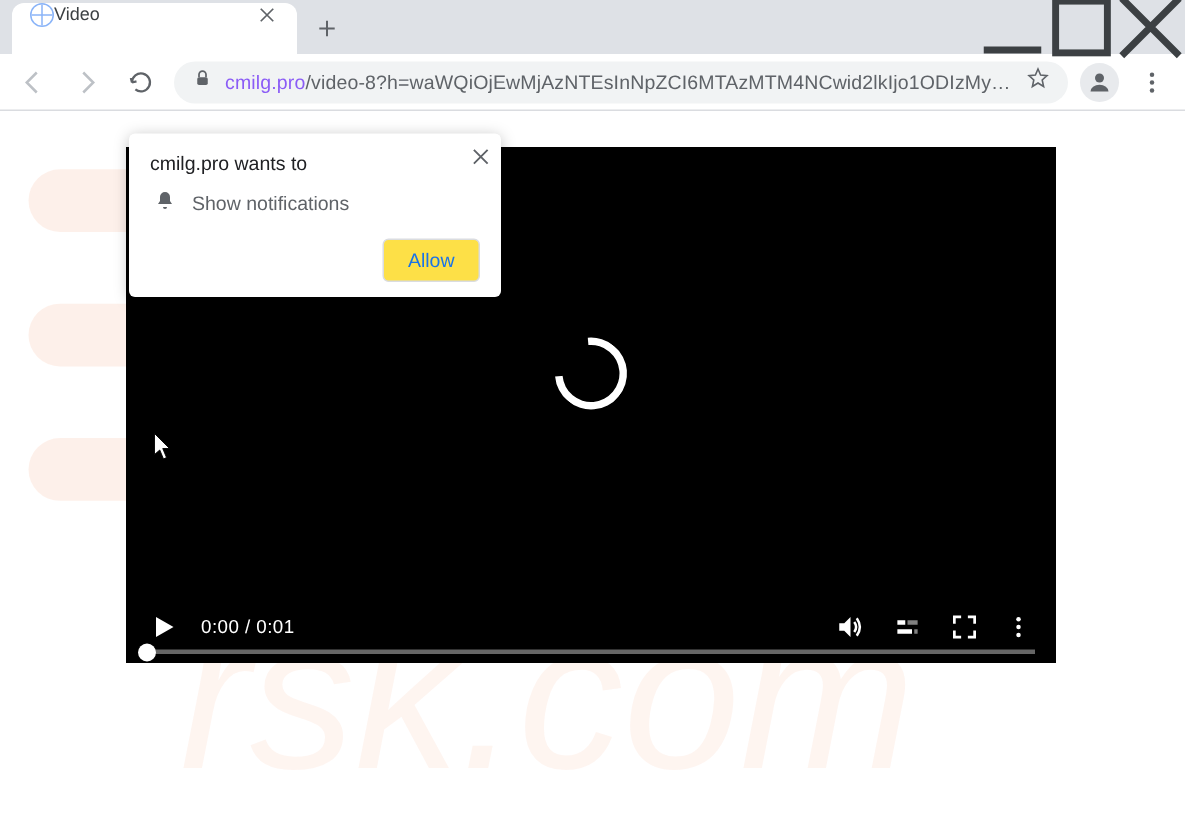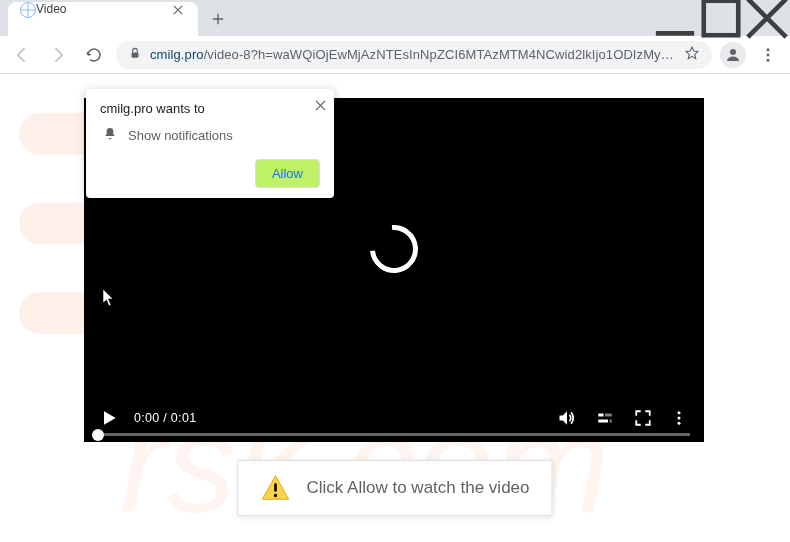--- a/index.html
+++ b/index.html
@@ -22,21 +22,21 @@
   .chrome-top .winbox { display: flex; }
   .chrome-top .win-btn { width: 46px; height: 36px; display: flex; align-items: center; justify-content: center; color: #3c4043; }
 
   
   .toolbar { height: 38px; display: flex; align-items: center; gap: 8px; padding: 0 8px; background: #fff; border-bottom: 1px solid #dadce0; }
   .tool-btn { width: 28px; height: 28px; display: flex; align-items: center; justify-content: center; color: #5f6368; border-radius: 50%; }
   .tool-btn.disabled { color: #bdc1c6; }
   .omnibox { flex: 1; height: 28px; background: #f1f3f4; border-radius: 14px; display: flex; align-items: center; padding: 0 12px; gap: 8px; overflow: hidden; }
   .omnibox .lock { color: #5f6368; flex-shrink: 0; }
   .omnibox .url { font-size: 13px; color: #5f6368; white-space: nowrap; overflow: hidden; text-overflow: ellipsis; flex: 1; letter-spacing: .1px; }
-  .omnibox .url .domain { color: #0c4a6e; }
+  .omnibox .url .domain { color: #8b5cf6; }
   .omnibox .star { color: #5f6368; flex-shrink: 0; }
   .avatar { width: 26px; height: 26px; border-radius: 50%; background: #e8eaed; display: flex; align-items: center; justify-content: center; color: #5f6368; }
 
   
   .viewport { position: relative; width: 100%; height: calc(542px - 36px - 38px); background: #fff; overflow: hidden; }
 
   
   .watermark { position: absolute; inset: 0; pointer-events: none; opacity: .12; }
   .watermark svg { width: 100%; height: 100%; }
 
@@ -51,21 +51,21 @@
   .controls .spacer { flex: 1; }
   .seek { position: absolute; left: 14px; right: 14px; bottom: 6px; height: 3px; background: rgba(255,255,255,.4); }
   .seek .dot { position: absolute; left: 0; top: 50%; width: 12px; height: 12px; background: #fff; border-radius: 50%; transform: translate(-50%,-50%); }
 
   
   .perm-bubble { position: absolute; left: 86px; top: 15px; width: 248px; background: #fff; border-radius: 4px; box-shadow: 0 2px 10px rgba(0,0,0,.25); padding: 12px 14px 10px; z-index: 50; }
   .perm-bubble .close { position: absolute; right: 8px; top: 8px; color: #5f6368; }
   .perm-title { font-size: 13px; color: #202124; margin-bottom: 10px; }
   .perm-row { display: flex; align-items: center; gap: 10px; color: #5f6368; font-size: 13px; margin-bottom: 14px; padding-left: 2px;}
   .perm-actions { display: flex; justify-content: flex-end; gap: 8px; }
-  .perm-btn { border: 1px solid #dadce0; background: #bef264; color: #1a73e8; font-size: 13px; padding: 6px 16px; border-radius: 4px; }
+  .perm-btn { border: 1px solid #dadce0; background: #fde047; color: #1a73e8; font-size: 13px; padding: 6px 16px; border-radius: 4px; }
 
   
   .prompt-card { position: absolute; left: 50%; bottom: 26px; transform: translateX(-50%); background: #fff; border: 1px solid #e0e0e0; box-shadow: 0 1px 6px rgba(0,0,0,.12); padding: 12px 22px; display: flex; align-items: center; gap: 16px; }
   .prompt-card .warn { width: 30px; height: 30px; }
   .prompt-text { font-size: 17px; color: #5f6368; }
 
 </style>
 </head>
 <body>
 
@@ -235,24 +235,14 @@
             <path d="M10 18 a2 2 0 0 0 4 0" fill="#5f6368"></path>
           </svg>
       </span>
       <span>Show notifications</span>
     </div>
     <div class="perm-actions">
       <button class="perm-btn">Allow</button>
     </div>
   </div>
 
-  <div class="prompt-card">
-    <span class="warn">
-      <svg viewBox="0 0 32 32" width="30" height="30">
-        <path d="M16 3 L30 28 H2 Z" fill="#ffd24c" stroke="#e0a800" stroke-width="1"></path>
-        <rect x="14.6" y="11" width="2.8" height="9" rx="1.4" fill="#000"></rect>
-        <circle cx="16" cy="24" r="1.8" fill="#000"></circle>
-      </svg>
-    </span>
-    <span class="prompt-text">Click Allow to watch the video</span>
-  </div>
 
 </div>
 
 </body></html>

